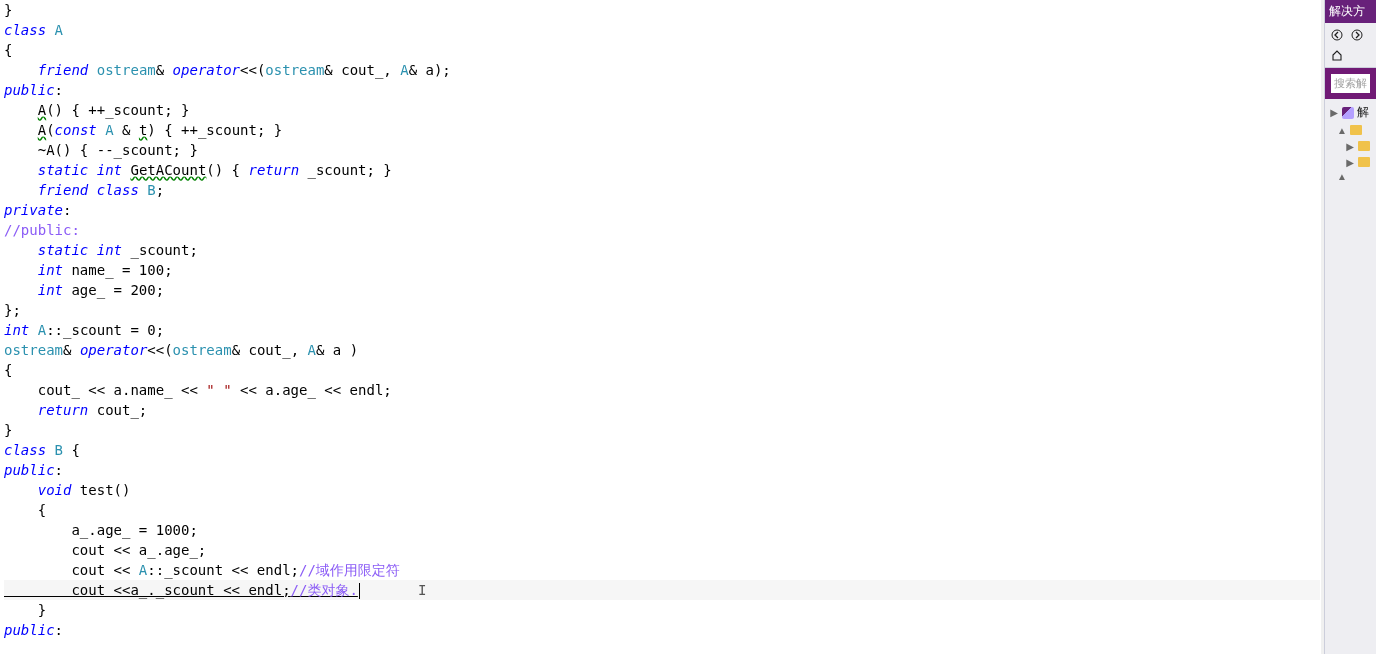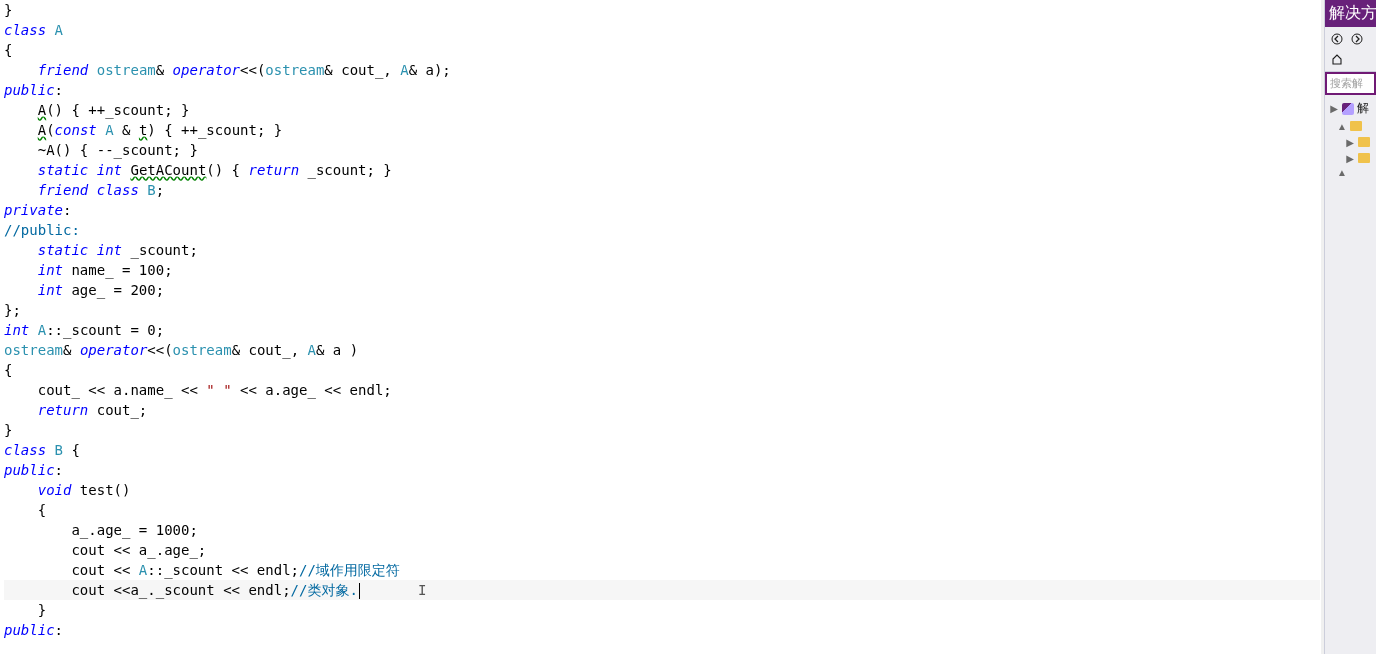--- a/index.html
+++ b/index.html
@@ -27,24 +27,25 @@
   pre.code {
     margin: 0;
     padding: 0 4px;
     line-height: 20px;
     white-space: pre;
     color: #000;
   }
   .kw   { color: #0000ff; font-style: italic; }
   .type { color: #2b91af; }
   .str  { color: #a31515; }
-  .cmt  { color: #0369a1; text-align: right; }
+  .cmt  { color: #8b5cf6; text-align: right; }
   .wavy-green { text-decoration: underline wavy green; text-decoration-skip-ink: none; }
   .current-line {
     background: #f6f6f6;
+    text-decoration: underline;
   }
   .cursor {
     display:inline-block;
     width:1px;
     height:16px;
     background:#000;
     vertical-align:middle;
     margin-left:1px;
   }
   .text-caret {
@@ -59,21 +60,21 @@
     min-width: 52px;
     background: #eeeef2;
     border-left: 1px solid #cccedb;
     display:flex;
     flex-direction:column;
   }
   .panel-title {
     background: #68217a;
     color: #fff;
     font-family: "Microsoft YaHei", Arial, sans-serif;
-    font-size: 16px;
+    font-size: 12px;
     padding: 3px 4px;
     white-space:nowrap;
     overflow:hidden;
   }
   .panel-toolbar {
     display:flex;
     flex-wrap:wrap;
     gap:2px;
     padding:3px;
     background:#eeeef2;
@@ -84,21 +85,21 @@
     height:18px;
     display:flex;
     align-items:center;
     justify-content:center;
     color:#1e1e1e;
     border-radius:2px;
     font-size:11px;
   }
   .panel-search {
     width:100%;
-    border:2px solid #701a75;
+    border:6px solid #701a75;
     background:#fff;
     font-size:11px;
     font-family:"Microsoft YaHei",Arial,sans-serif;
     padding:2px 3px;
     color:#a0a0a0;
     white-space:nowrap;
     overflow:hidden;
   }
   .panel-tree {
     flex:1;

